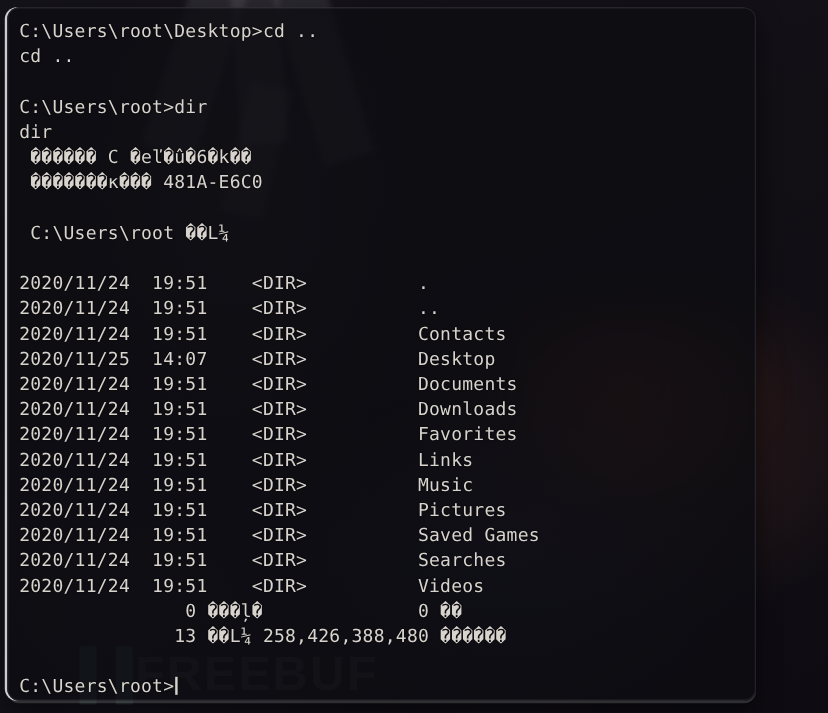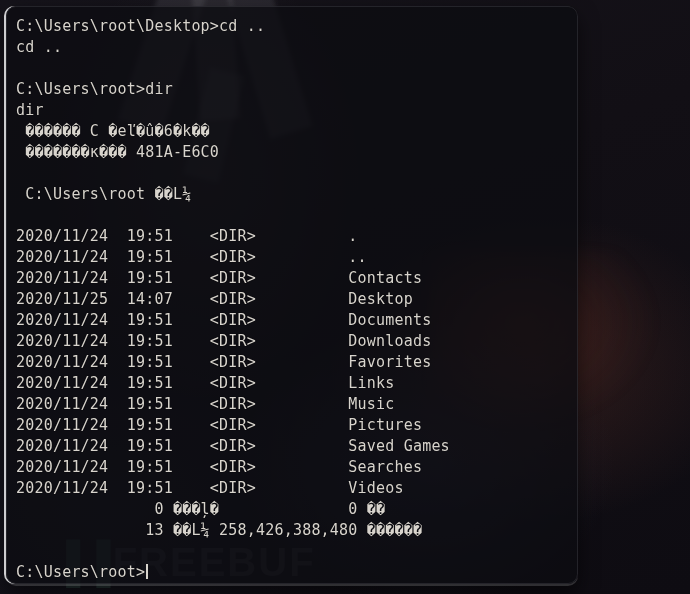--- a/index.html
+++ b/index.html
@@ -62,21 +62,21 @@
     left: 52px; top: 540px;
     font-size: 40px;
     color: rgba(140,142,148,0.20);
   }
   .wm-freebuf .mark { color: rgba(90,140,120,0.26); }
 
   
   .terminal {
     position: absolute;
     left: 6px; top: 6px;
-    width: 572px; height: 578px;
+    width: 624px; height: 578px;
     border-radius: 10px;
     background: rgba(13, 12, 18, 0.80);
     box-shadow:
       -2px 0 0 0 rgba(226,226,228,0.90),
        0 2px 0 0 rgba(150,150,155,0.28),
        0 10px 20px rgba(0,0,0,0.55);
     overflow: hidden;
   }
   .terminal::after {
     content: "";

